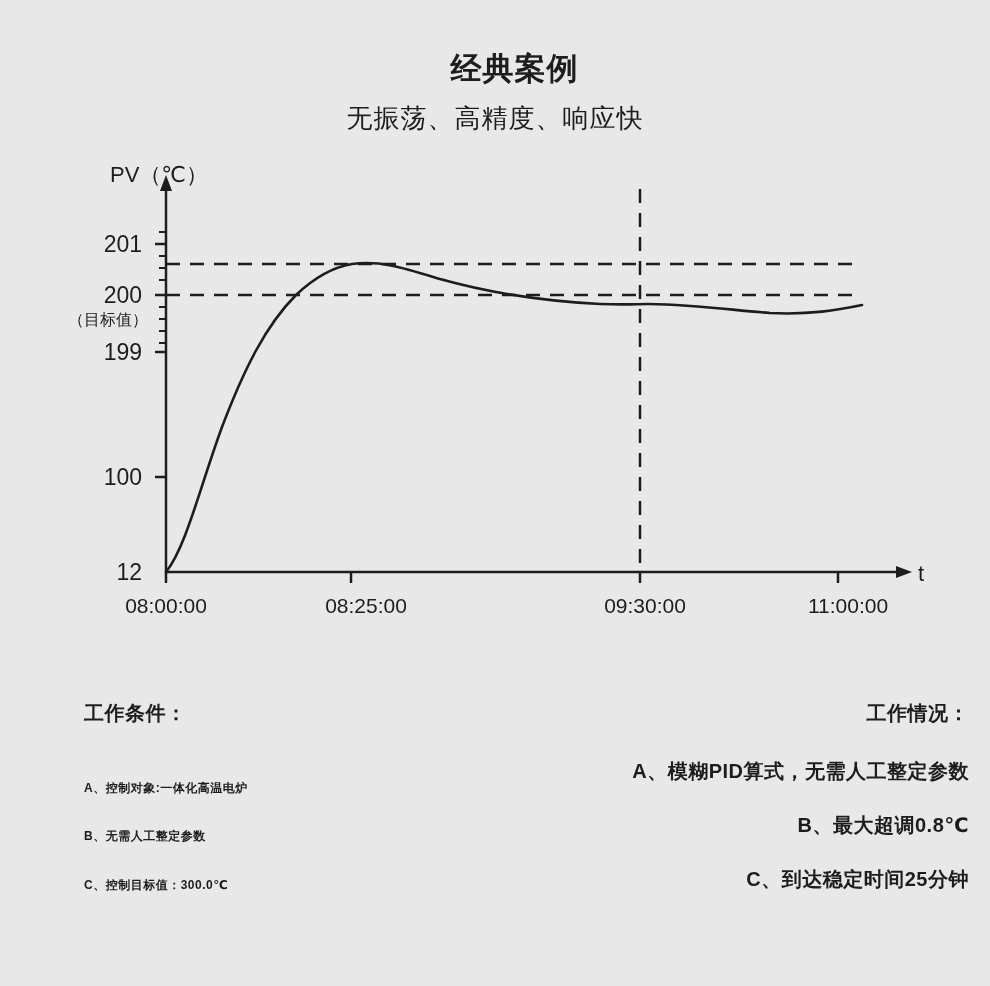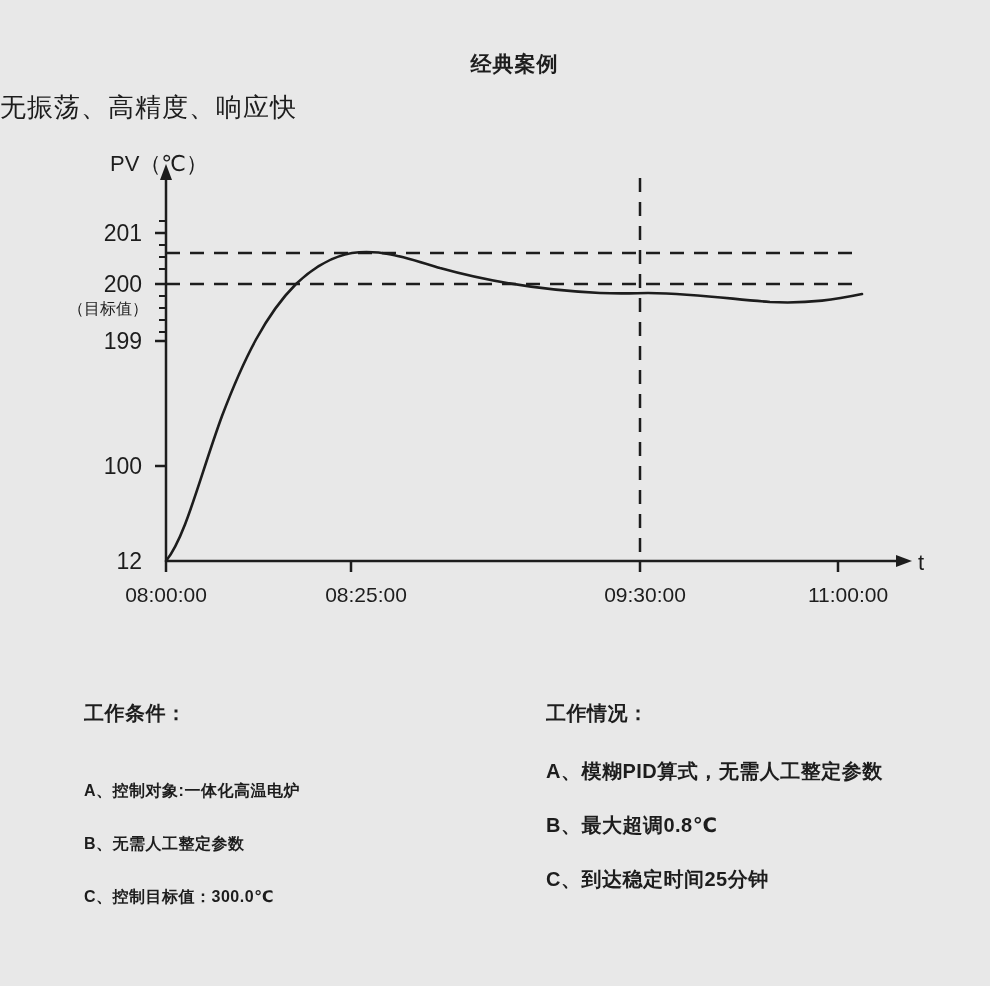--- a/index.html
+++ b/index.html
@@ -15,30 +15,30 @@
     position: relative;
     overflow: hidden;
   }
   .page {
     width: 990px;
     height: 986px;
     position: relative;
   }
   .title {
     text-align: center;
-    font-size: 21px;
+    font-size: 31px;
     font-weight: bold;
     letter-spacing: 1px;
     margin: 0;
     padding-top: 52px;
     line-height: 1.1;
     padding-left: 39px;
   }
   .subtitle {
-    text-align: left;
+    text-align: center;
     font-size: 26px;
     font-weight: normal;
     margin: 0;
     padding-top: 18px;
     line-height: 1.1;
     letter-spacing: 1px;
   }
   .chart-wrap {
     position: relative;
     width: 811px;
@@ -53,29 +53,29 @@
     top: 700px;
     left: 0;
     width: 990px;
     height: 280px;
   }
   .col {
     position: absolute;
     top: 0;
   }
   .col-left { left: 84px; width: 420px; }
-  .col-right { left: 546px; width: 440px; }
+  .col-right { left: 529px; width: 440px; text-align: right; }
   .col-head {
     font-size: 20px;
     font-weight: bold;
     margin: 0 0 54px 0;
     letter-spacing: 0.5px;
   }
   .note-item {
-    font-size: 16px;
+    font-size: 12px;
     font-weight: bold;
     margin: 0 0 34px 0;
     letter-spacing: 0.5px;
     line-height: 1.2;
   }
   .col-right .col-head { margin-bottom: 32px; }
   .col-right .note-item { margin-bottom: 30px; font-size: 20px; }
   text {
     font-family: "Liberation Sans", "DejaVu Sans", sans-serif;
   }

